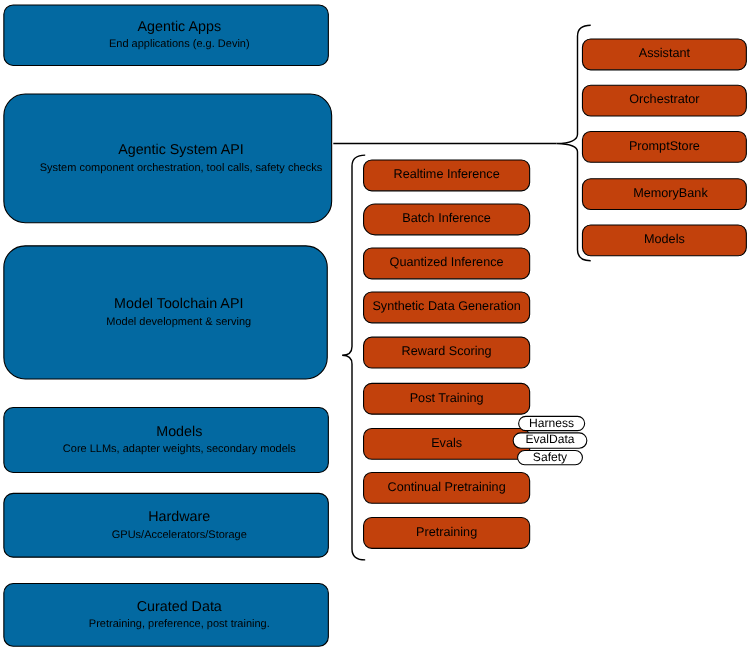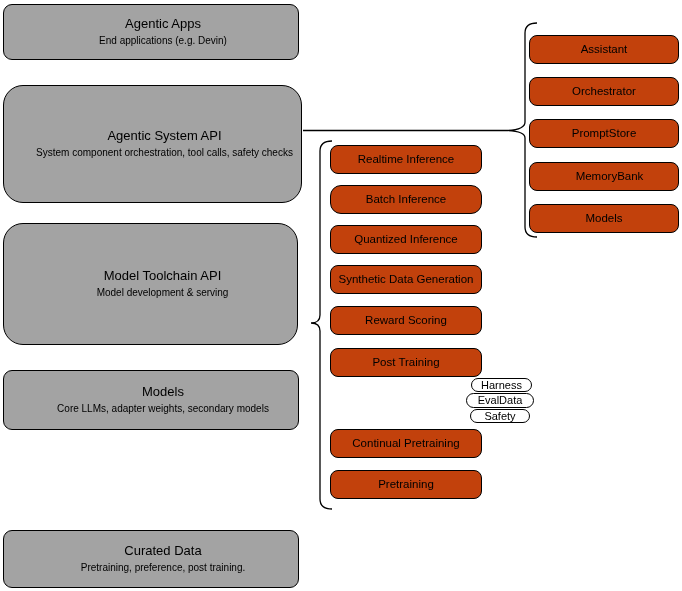--- a/index.html
+++ b/index.html
@@ -17,21 +17,21 @@
   svg.wires {
     position: absolute;
     left: 0; top: 0;
     width: 682px; height: 591px;
     pointer-events: none;
     z-index: 1;
   }
   .panel {
     position: absolute;
     left: 3px;
-    background: #a3a3a3;
+    background: #0369a1;
     border: 1.3px solid #000000;
     display: flex;
     flex-direction: column;
     align-items: center;
     justify-content: center;
     gap: 4px;
     text-align: center;
     z-index: 2;
     padding-left: 24px;
   }
@@ -89,32 +89,37 @@
   <div class="panel" style="top:223px; width:295px; height:122px; border-radius:20px;">
     <div class="p-title">Model Toolchain API</div>
     <div class="p-sub">Model development &amp; serving</div>
   </div>
 
   <div class="panel" style="top:370px; width:296px; height:60px; border-radius:9px;">
     <div class="p-title">Models</div>
     <div class="p-sub">Core LLMs, adapter weights, secondary models</div>
   </div>
 
+  <div class="panel" style="top:448px; width:296px; height:59px; border-radius:9px;">
+    <div class="p-title">Hardware</div>
+    <div class="p-sub">GPUs/Accelerators/Storage</div>
+  </div>
 
   <div class="panel" style="top:530px; width:296px; height:58px; border-radius:9px;">
     <div class="p-title">Curated Data</div>
     <div class="p-sub">Pretraining, preference, post training.</div>
   </div>
 
   <div class="node mid" style="top:145px;">Realtime Inference</div>
   <div class="node mid" style="top:185px;border-radius:11px;">Batch Inference</div>
   <div class="node mid" style="top:225px;">Quantized Inference</div>
   <div class="node mid" style="top:265px;">Synthetic Data Generation</div>
   <div class="node mid" style="top:306px;">Reward Scoring</div>
   <div class="node mid" style="top:348px;">Post Training</div>
+  <div class="node mid" style="top:389px;">Evals</div>
   <div class="node mid" style="top:429px;">Continual Pretraining</div>
   <div class="node mid" style="top:470px;">Pretraining</div>
 
   <div class="pill" style="left:471px; top:378px; width:61px; height:14px;">Harness</div>
   <div class="pill" style="left:466px; top:393px; width:68px; height:15px;">EvalData</div>
   <div class="pill" style="left:470px; top:409px; width:60px; height:14px;">Safety</div>
 
   <div class="node right" style="top:35px;">Assistant</div>
   <div class="node right" style="top:77px;">Orchestrator</div>
   <div class="node right" style="top:119px;">PromptStore</div>

